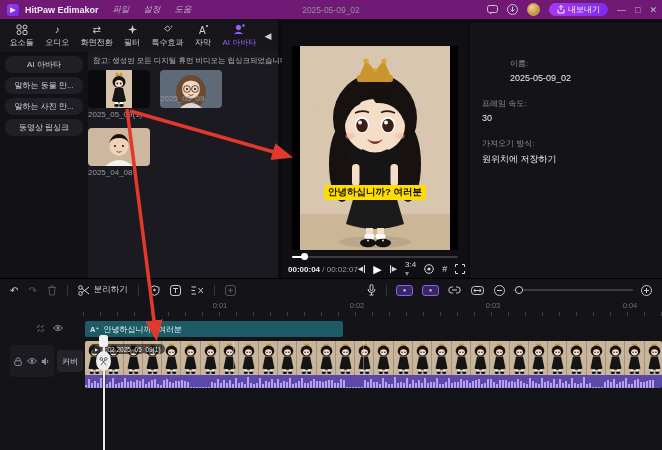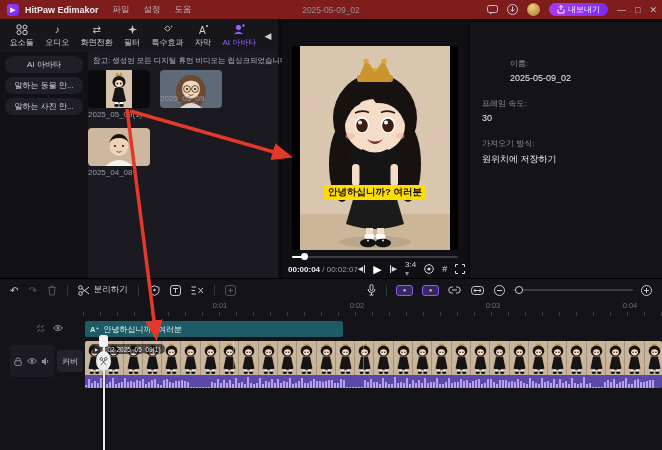--- a/index.html
+++ b/index.html
@@ -5,24 +5,24 @@
   :root{
     --accent:#9b5cff; --arrow:#e2392b; --caption-bg:#ffdd00;
     --text-clip:#1d5b66; --audio-clip:#5b48a8; --audio-wave:#b4a1e8; --clip-bg:#c9b49c;
   }
   *{box-sizing:border-box;margin:0;padding:0;font-family:"Liberation Sans","DejaVu Sans",sans-serif;}
   html,body{background:#050507;}
   #app{position:relative;width:662px;height:450px;background:#0c0c0f;overflow:hidden;color:#d8d8de;}
   .abs{position:absolute;}
   .ic svg{display:block;}
   
-  #titlebar{left:0;top:0;width:662px;height:19px;background:#7f1d1d;display:flex;align-items:center;}
+  #titlebar{left:0;top:0;width:662px;height:19px;background:#701a75;display:flex;align-items:center;}
   #logo{width:12px;height:12px;border-radius:3px;margin-left:7px;background:linear-gradient(135deg,#a43af2,#6c2bf0);display:flex;align-items:center;justify-content:center;color:#fff;font-size:7px;}
   #appname{margin-left:6px;font-size:9px;font-weight:bold;color:#ececf2;}
-  .menu-item{margin-left:14px;font-size:8.5px;color:#b9b9c2;}
+  .menu-item{margin-left:14px;font-size:8.5px;color:#b9b9c2;font-style:italic;}
   #doc-title{position:absolute;left:0;right:0;text-align:center;font-size:8.5px;color:#8f8f98;pointer-events:none;}
   #tb-right{position:absolute;right:5px;top:0;height:19px;display:flex;align-items:center;gap:9px;}
   .tb-ic{color:#c6c6ce;font-size:9px;line-height:1;}
   #user-avatar{width:13px;height:13px;border-radius:50%;background:radial-gradient(circle at 35% 30%,#f0cf8a,#ad7d2e);border:1px solid #caa24c;}
   #export-btn{height:13px;padding:0 8px;border-radius:7px;background:linear-gradient(90deg,#a838f2,#7b2cf0);display:flex;align-items:center;gap:3px;color:#fff;font-size:8px;}
   .win-btn{color:#c0c0c8;font-size:9px;}
   
   #tabbar{left:0;top:19px;width:278px;height:33px;background:#16161b;display:flex;align-items:center;padding:0 4px;}
   .tab{display:flex;flex-direction:column;align-items:center;gap:2px;flex:1 1 auto;color:#cfcfd6;}
   .tab .tlab{font-size:8px;white-space:nowrap;}
@@ -194,20 +194,21 @@
         </span>
       <span class="tlab">AI 아바타</span>
     </div>
     <div id="collapse">◀</div>
   </div>
 
   <div class="abs" id="sidebar">
     <div class="side-item">AI 아바타</div>
     <div class="side-item">말하는 동물 만...</div>
     <div class="side-item">말하는 사진 만...</div>
+    <div class="side-item">동영상 립싱크</div>
   </div>
 
   <div class="abs" id="library">
     <div id="notice">참고: 생성된 모든 디지털 휴먼 비디오는 립싱크되었습니다.</div>
     <div class="thumb" style="left:0px;top:18px;background:#0b0b0d;">
       <svg width="62" height="38" viewBox="0 0 62 38">
           <rect x="18" y="0" width="26" height="38" fill="#d6c4ac"></rect>
           <polygon points="27,6 29,2 31,5 33,2 35,6" fill="#c9952c"></polygon>
           <ellipse cx="31" cy="12" rx="6.5" ry="6" fill="#17120f"></ellipse>
           <ellipse cx="31" cy="13.5" rx="4" ry="3.6" fill="#f6ddc8"></ellipse>

